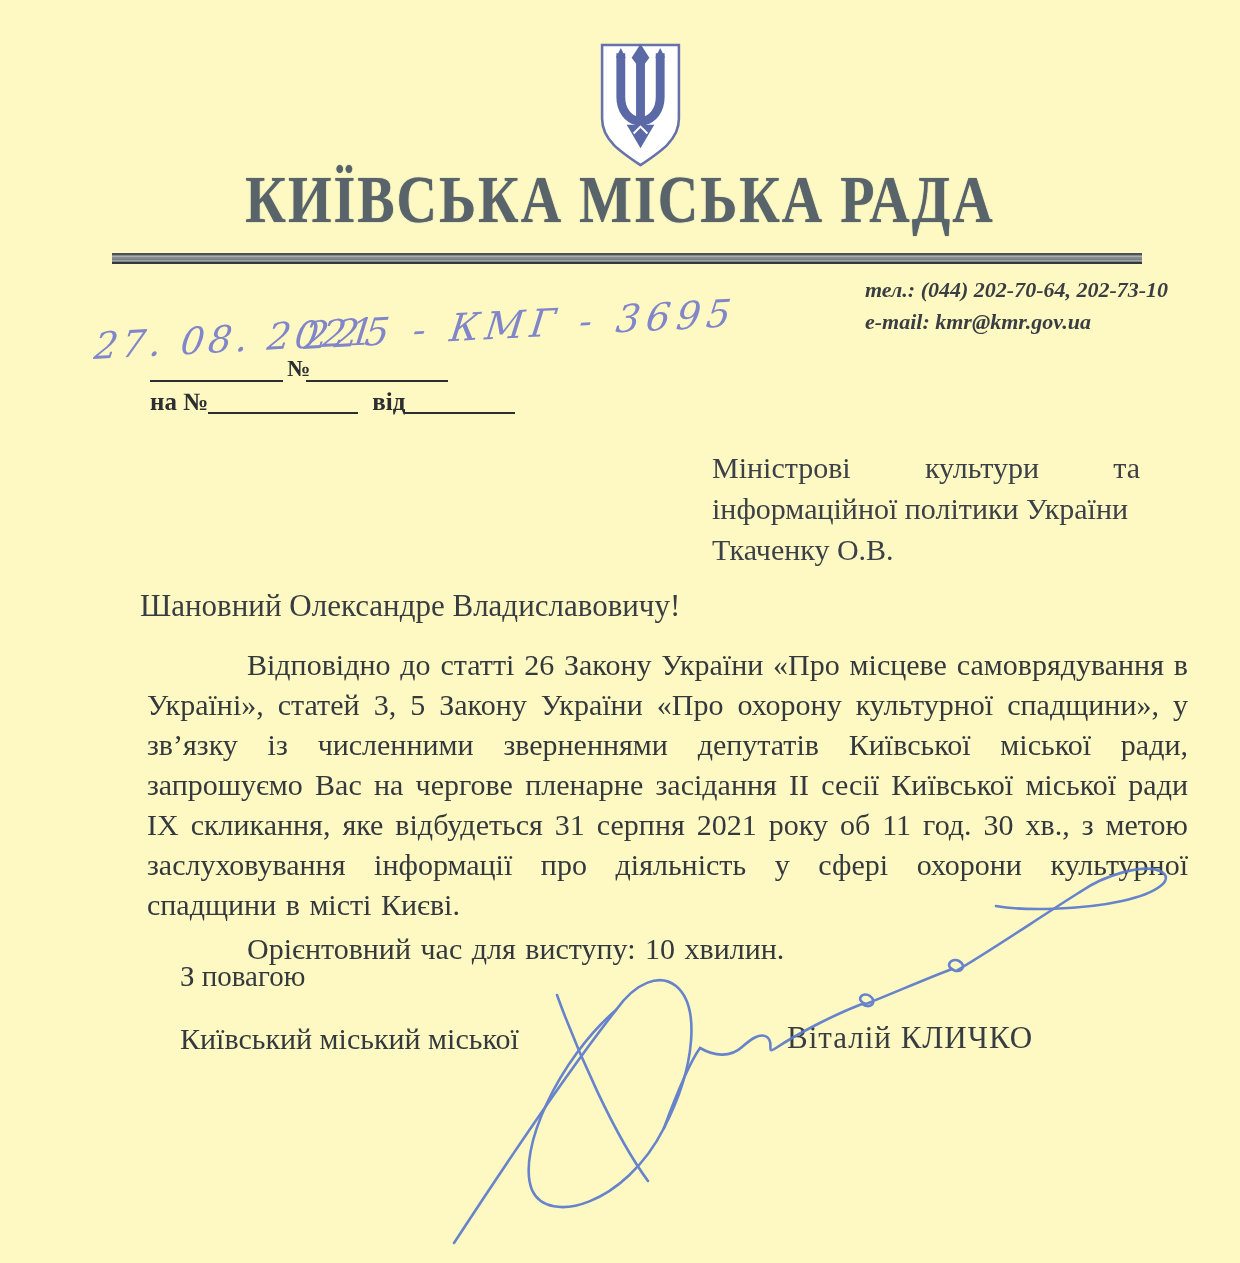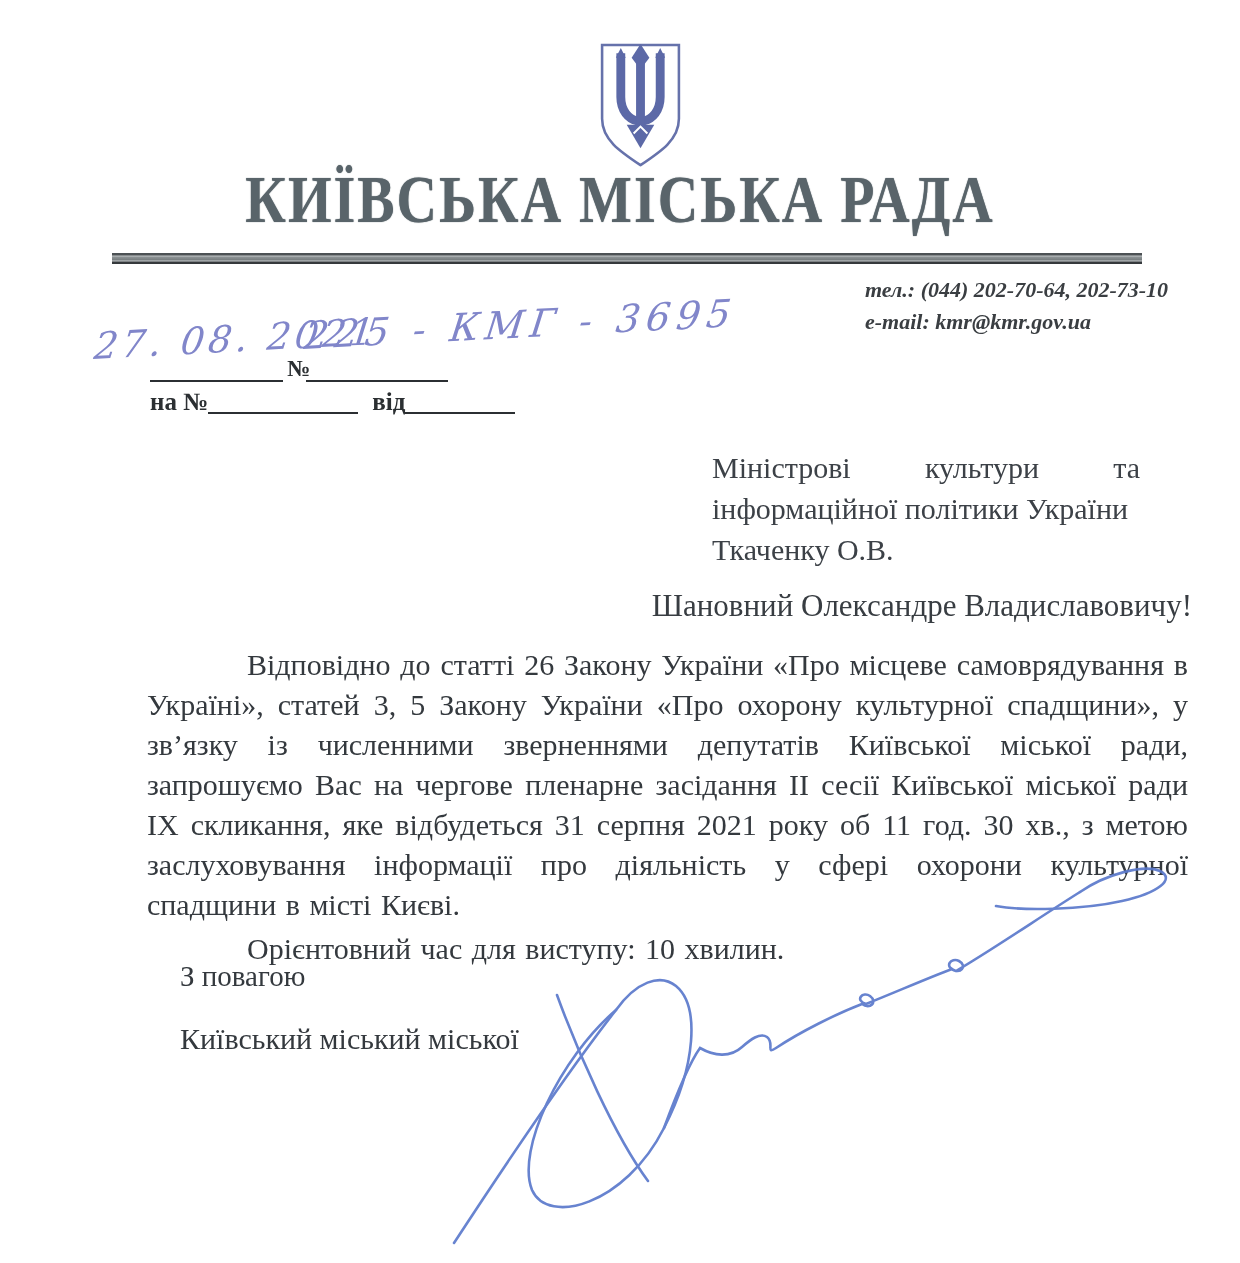--- a/index.html
+++ b/index.html
@@ -1,20 +1,20 @@
 <!DOCTYPE html>
 <html><head>
 <meta charset="utf-8">
 <style>
   html,body{margin:0;padding:0;background:#e8e8e8;}
   .page{
     position:relative;
     width:1240px;height:1263px;
     margin:0 auto;
-    background:#ffffff;
+    background:#fef9c3;
     font-family:"Liberation Serif", serif;
     color:#34383c;
     overflow:hidden;
   }
   .abs{position:absolute;}
 
   
   .emblem{left:591px;top:40px;width:99px;height:130px;}
 
   
@@ -82,21 +82,21 @@
   
   .recipient{
     left:712px;top:447px;width:428px;
     font-size:30px;line-height:41px;color:#3c4147;
   }
   .recipient .jline{text-align:justify;text-align-last:justify;}
 
   
   .salutation{
     left:140px;top:588px;width:1052px;
-    text-align:right;font-size:31px;color:#383d42;
+    text-align:left;font-size:31px;color:#383d42;
   }
 
   
   .body-text{
     left:143px;top:641px;width:1049px;
     font-size:30px;line-height:40px;
     text-align:justify;color:#34393e;
     word-spacing:2px;
   }
   .body-text p{margin:4px;text-indent:100px;}
@@ -157,20 +157,21 @@
 
   <div class="abs salutation">Шановний Олександре Владиславовичу!</div>
 
   <div class="abs body-text">
     <p>Відповідно до статті 26 Закону України «Про місцеве самоврядування в Україні», статей 3, 5 Закону України «Про охорону культурної спадщини», у зв’язку із численними зверненнями депутатів Київської міської ради, запрошуємо Вас на чергове пленарне засідання ІІ сесії Київської міської ради ІХ скликання, яке відбудеться 31 серпня 2021 року об 11 год. 30 хв., з метою заслуховування інформації про діяльність у сфері охорони культурної спадщини в місті Києві.</p>
     <p>Орієнтовний час для виступу: 10 хвилин.</p>
   </div>
 
   <div class="abs regards">З повагою</div>
   <div class="abs signer-position">Київський міський міської</div>
+  <div class="abs signer-name">Віталій КЛИЧКО</div>
 
   <svg class="abs signature-layer" viewBox="0 0 1240 1263">
     <g fill="none" stroke="#5b79cc" stroke-width="2.6" stroke-linecap="round" opacity="0.92">
       <path d="M454 1243 C505 1165 565 1075 616 1010"></path>
       <path d="M557 995 C577 1050 614 1135 648 1181"></path>
       <path d="M616 1010 C560 1058 516 1150 532 1190 C548 1226 625 1205 664 1128 C696 1066 700 1006 676 986 C660 973 636 982 616 1010"></path>
       <path d="M664 1128 C678 1090 690 1062 700 1048 C714 1056 730 1058 742 1047 C750 1040 760 1032 767 1037 C775 1043 765 1055 776 1048 C800 1032 836 1014 862 1004 C870 1010 878 1002 870 996 C863 991 854 1000 866 1004 C896 992 928 978 952 969 C960 975 968 966 959 961 C951 957 943 967 956 971 C992 950 1040 917 1080 892"></path>
       <path d="M1080 892 C1106 874 1144 864 1160 871 C1176 879 1158 893 1122 901 C1082 910 1022 911 996 906"></path>
     </g>
   </svg>

